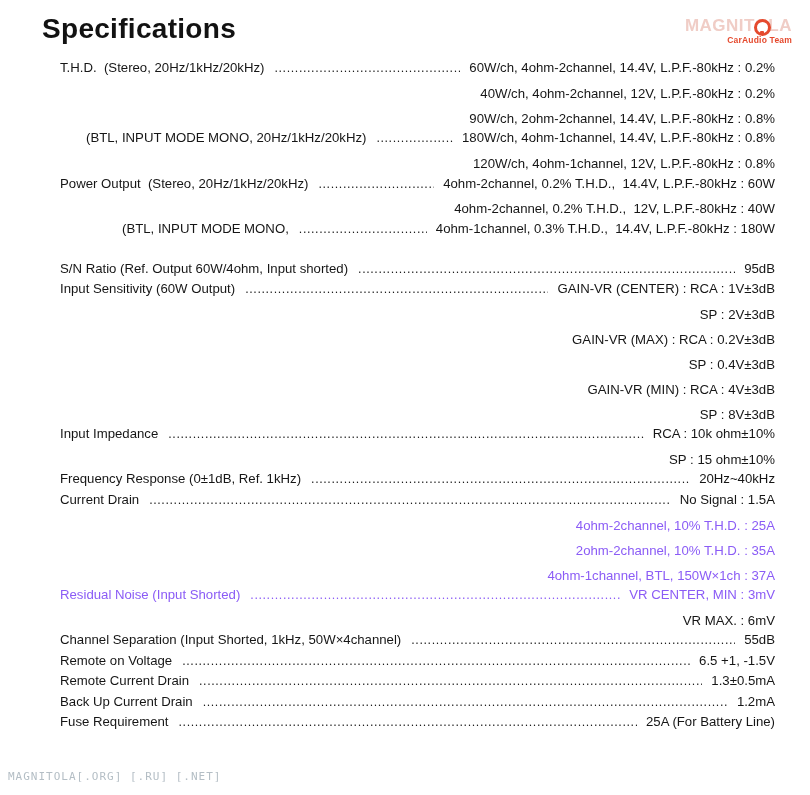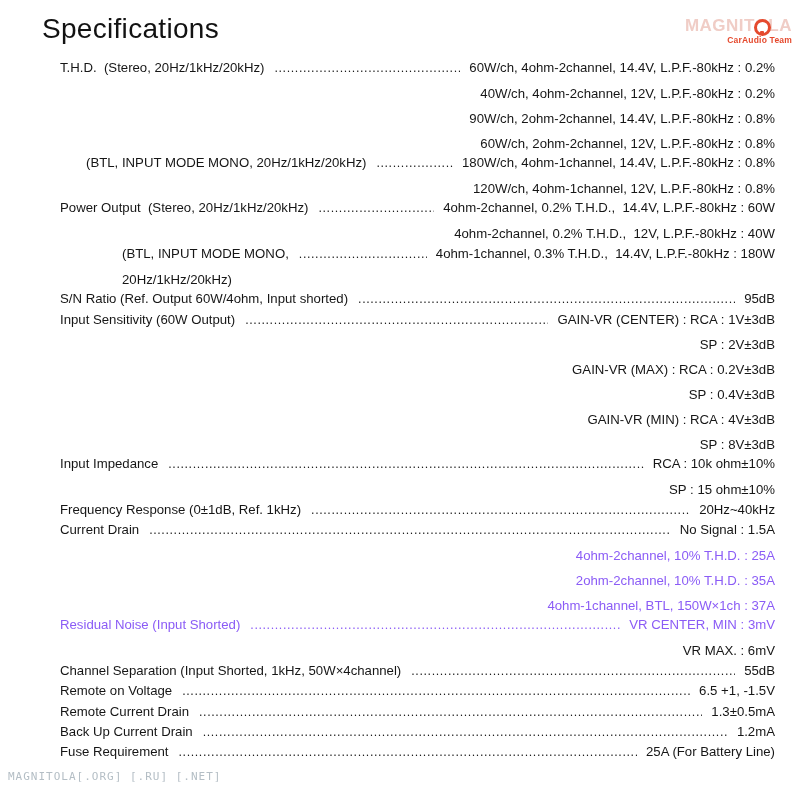--- a/index.html
+++ b/index.html
@@ -10,21 +10,21 @@
   body {
     width: 810px;
     height: 795px;
     position: relative;
     overflow: hidden;
     font-family: "Liberation Sans", sans-serif;
     color: #161616;
   }
   .page-title {
     font-size: 28px;
-    font-weight: 400;
+    font-weight: 700;
     letter-spacing: 0.3px;
     margin: 13px 0 10px 42px;
     color: #121212;
   }
   .spec-list {
     padding: 3px 35px 0 60px;
   }
   .row {
     display: flex;
     align-items: baseline;
@@ -110,27 +110,26 @@
   <span class="wm-ring"></span>
   <div class="wm-team">CarAudio Team</div>
 </div>
 
 <h1 class="page-title">Specifications</h1>
 
 <div class="spec-list">
     <div class="row"><span class="label">T.H.D.  (Stereo, 20Hz/1kHz/20kHz)</span><span class="leader">............................................................................................................................................................................................................................................................................................................</span><span class="value">60W/ch, 4ohm-2channel, 14.4V, L.P.F.-80kHz : 0.2%</span></div>
     <div class="row"><span class="label"></span><span class="leader"></span><span class="value">40W/ch, 4ohm-2channel, 12V, L.P.F.-80kHz : 0.2%</span></div>
     <div class="row"><span class="label"></span><span class="leader"></span><span class="value">90W/ch, 2ohm-2channel, 14.4V, L.P.F.-80kHz : 0.8%</span></div>
-    <div class="row"><span class="label"></span><span class="leader"></span><span class="value">60W/ch, 2ohm-2channel, 12V, L.P.F.-80kHz : 0.8%</span></div>
     <div class="row"><span class="label indent1">(BTL, INPUT MODE MONO, 20Hz/1kHz/20kHz)</span><span class="leader">............................................................................................................................................................................................................................................................................................................</span><span class="value">180W/ch, 4ohm-1channel, 14.4V, L.P.F.-80kHz : 0.8%</span></div>
     <div class="row"><span class="label"></span><span class="leader"></span><span class="value">120W/ch, 4ohm-1channel, 12V, L.P.F.-80kHz : 0.8%</span></div>
     <div class="row"><span class="label">Power Output  (Stereo, 20Hz/1kHz/20kHz)</span><span class="leader">............................................................................................................................................................................................................................................................................................................</span><span class="value">4ohm-2channel, 0.2% T.H.D.,  14.4V, L.P.F.-80kHz : 60W</span></div>
     <div class="row"><span class="label"></span><span class="leader"></span><span class="value">4ohm-2channel, 0.2% T.H.D.,  12V, L.P.F.-80kHz : 40W</span></div>
     <div class="row"><span class="label indent2">(BTL, INPUT MODE MONO,</span><span class="leader">............................................................................................................................................................................................................................................................................................................</span><span class="value">4ohm-1channel, 0.3% T.H.D.,  14.4V, L.P.F.-80kHz : 180W</span></div>
-    <div class="row"><span class="label indent2">20Hz/1kHz/20kHz)</span><span class="leader"></span></div>
+    <div class="row"><span class="leader"></span></div>
     <div class="row"><span class="label">S/N Ratio (Ref. Output 60W/4ohm, Input shorted)</span><span class="leader">............................................................................................................................................................................................................................................................................................................</span><span class="value">95dB</span></div>
     <div class="row"><span class="label">Input Sensitivity (60W Output)</span><span class="leader">............................................................................................................................................................................................................................................................................................................</span><span class="value">GAIN-VR (CENTER) : RCA : 1V±3dB</span></div>
     <div class="row"><span class="label"></span><span class="leader"></span><span class="value">SP : 2V±3dB</span></div>
     <div class="row"><span class="label"></span><span class="leader"></span><span class="value">GAIN-VR (MAX) : RCA : 0.2V±3dB</span></div>
     <div class="row"><span class="label"></span><span class="leader"></span><span class="value">SP : 0.4V±3dB</span></div>
     <div class="row"><span class="label"></span><span class="leader"></span><span class="value">GAIN-VR (MIN) : RCA : 4V±3dB</span></div>
     <div class="row"><span class="label"></span><span class="leader"></span><span class="value">SP : 8V±3dB</span></div>
     <div class="row"><span class="label">Input Impedance</span><span class="leader">............................................................................................................................................................................................................................................................................................................</span><span class="value">RCA : 10k ohm±10%</span></div>
     <div class="row"><span class="label"></span><span class="leader"></span><span class="value">SP : 15 ohm±10%</span></div>
     <div class="row"><span class="label">Frequency Response (0±1dB, Ref. 1kHz)</span><span class="leader">............................................................................................................................................................................................................................................................................................................</span><span class="value">20Hz~40kHz</span></div>

